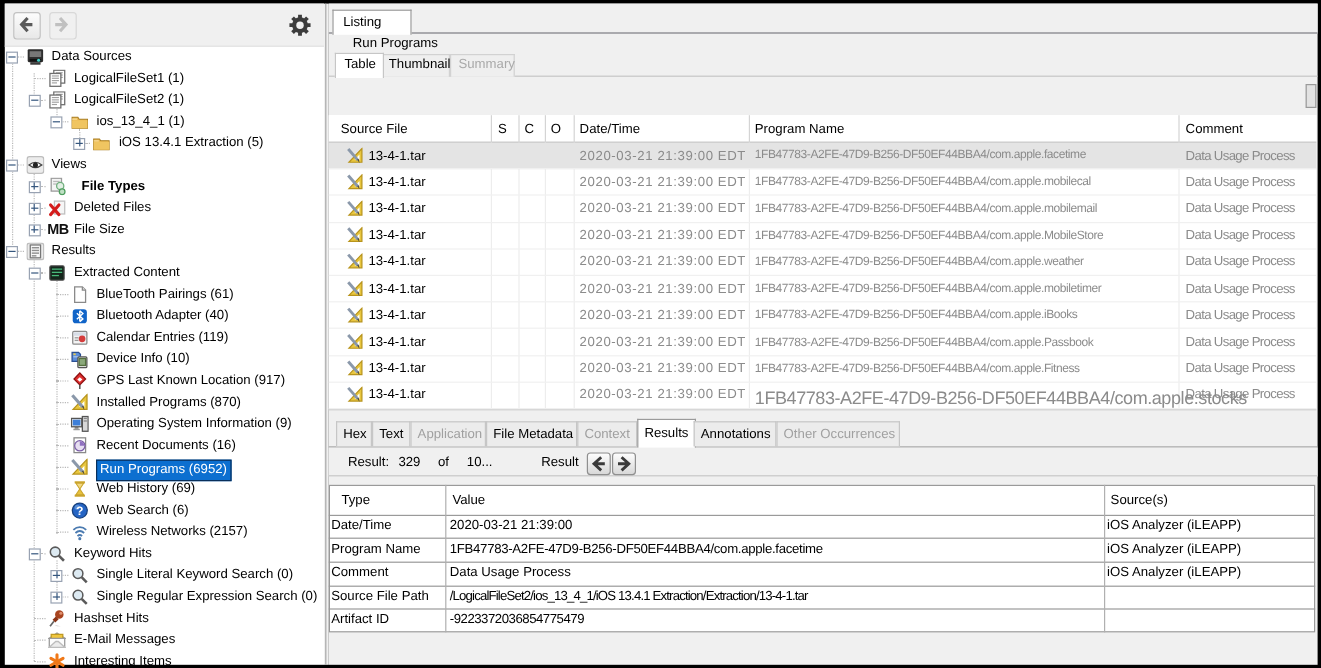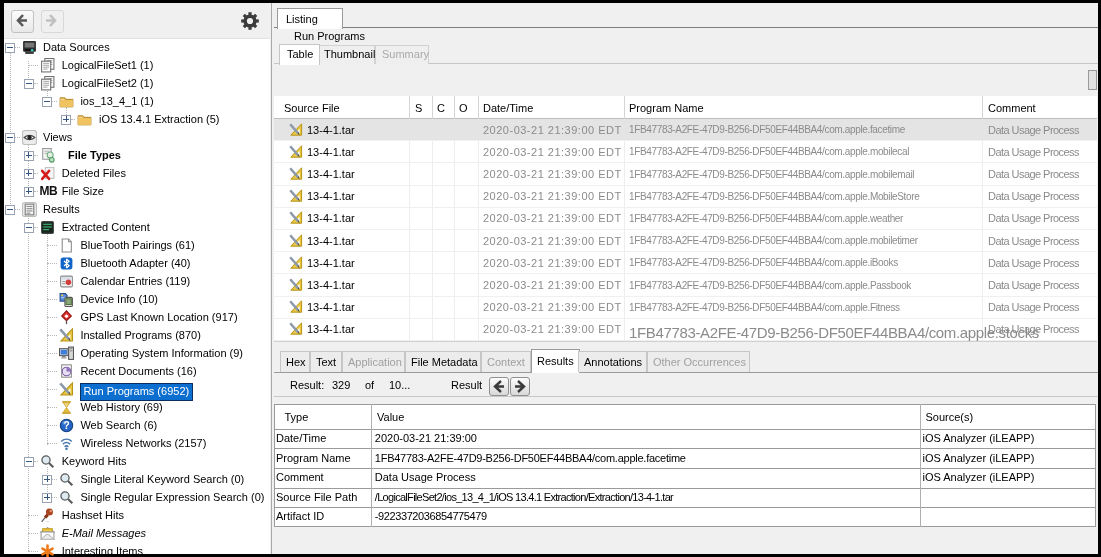--- a/index.html
+++ b/index.html
@@ -285,21 +285,21 @@
     <path d="M5 12 L10 13 L7 13 Z" fill="#c8c8c8"></path>
   </svg>
 <div class="txt" style="left:61.7px;top:509.9px;color:#000;">Hashset Hits</div>
 <div class="abs" style="left:28.2px;top:533.4px;width:10.2px;height:0;border-top:1px dotted #b9b9b9;"></div>
 <svg class="abs" style="left:40.4px;top:525.9px" width="15" height="15" viewBox="0 0 14 14">
     <path d="M1 5.5 L7 1.5 L13 5.5 Z" fill="#e8e8e8" stroke="#9a9a9a"></path>
     <path d="M2.5 2.5 L11.5 2.5 L11.5 9 L2.5 9 Z" fill="#f0c63e" stroke="#c09a20"></path>
     <path d="M1 5.5 L13 5.5 L13 12.5 L1 12.5 Z" fill="#fdfdfd" stroke="#9a9a9a"></path>
     <path d="M1 12.5 L6 8 L8 8 L13 12.5 Z" fill="#ececec" stroke="#bdbdbd"></path>
   </svg>
-<div class="txt" style="left:61.7px;top:527.9px;color:#000;font-style:italic;">E-Mail Messages</div>
+<div class="txt" style="left:61.7px;top:527.9px;color:#000;">E-Mail Messages</div>
 <div class="abs" style="left:28.2px;top:551.4px;width:10.2px;height:0;border-top:1px dotted #b9b9b9;"></div>
 <svg class="abs" style="left:40.4px;top:543.9px" width="15" height="15" viewBox="0 0 14 14">
     <g stroke="#f07818" stroke-width="2.4" stroke-linecap="round">
       <path d="M7 1.5 L7 12.5"></path>
       <path d="M2.3 4.3 L11.7 9.7"></path>
       <path d="M11.7 4.3 L2.3 9.7"></path>
     </g>
   </svg>
 <div class="txt" style="left:61.7px;top:545.9px;color:#000;">Interesting Items</div>
 <div class="abs" style="left:270px;top:3px;width:4px;height:551px;background:#f0f0f0;"></div>

